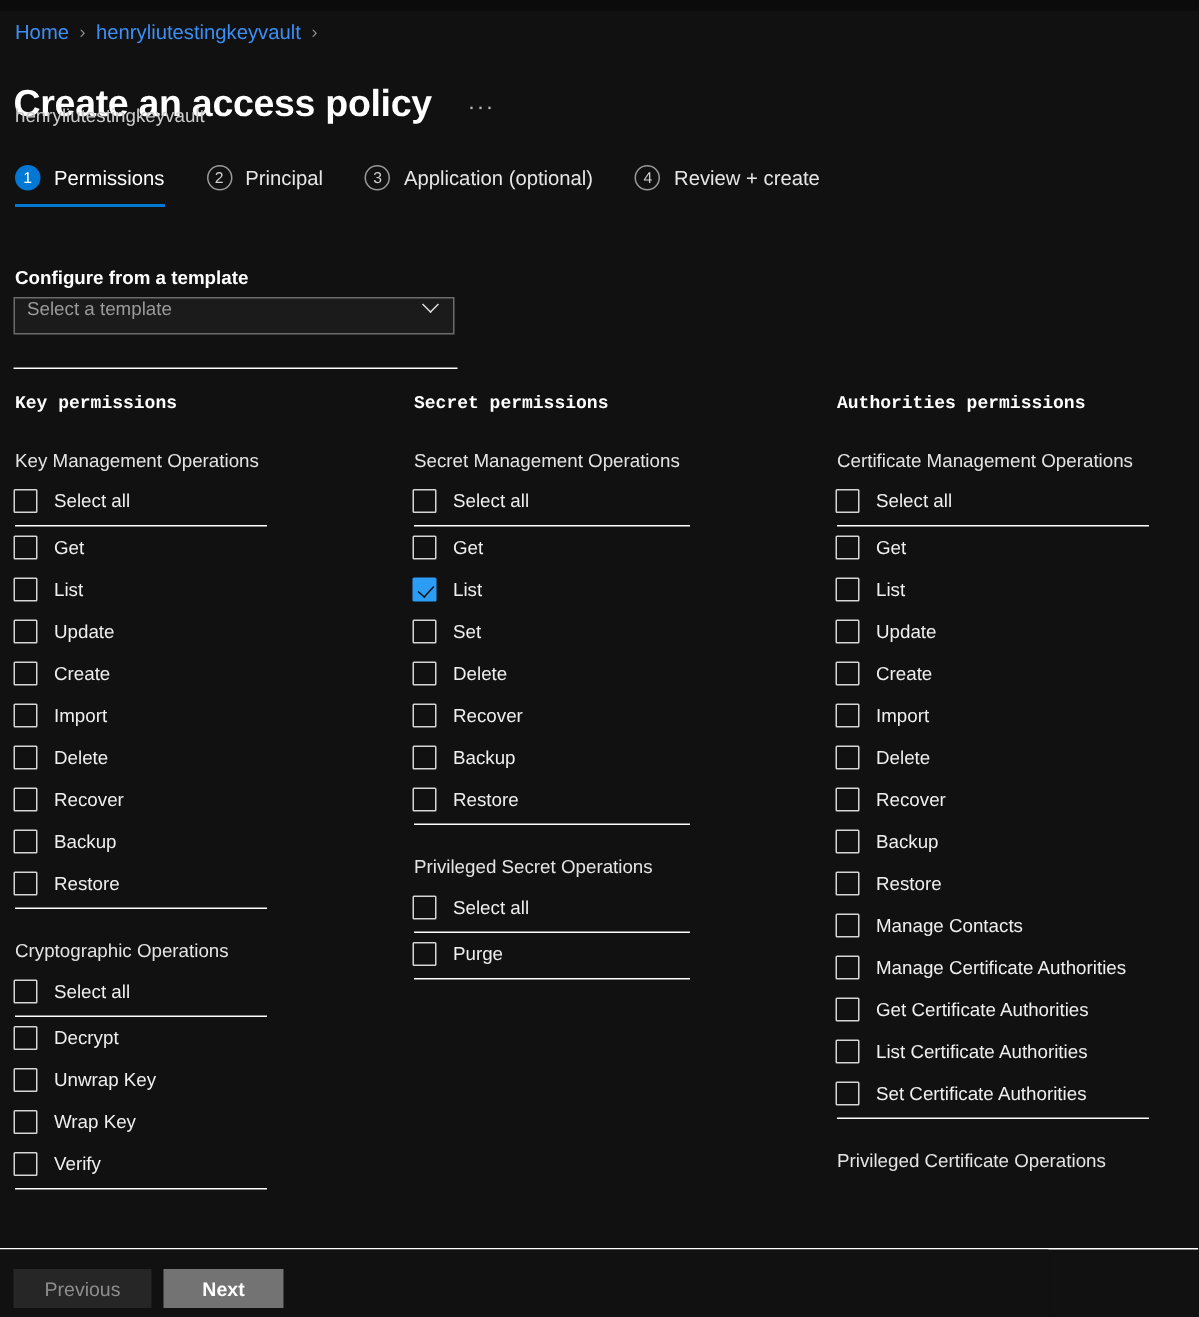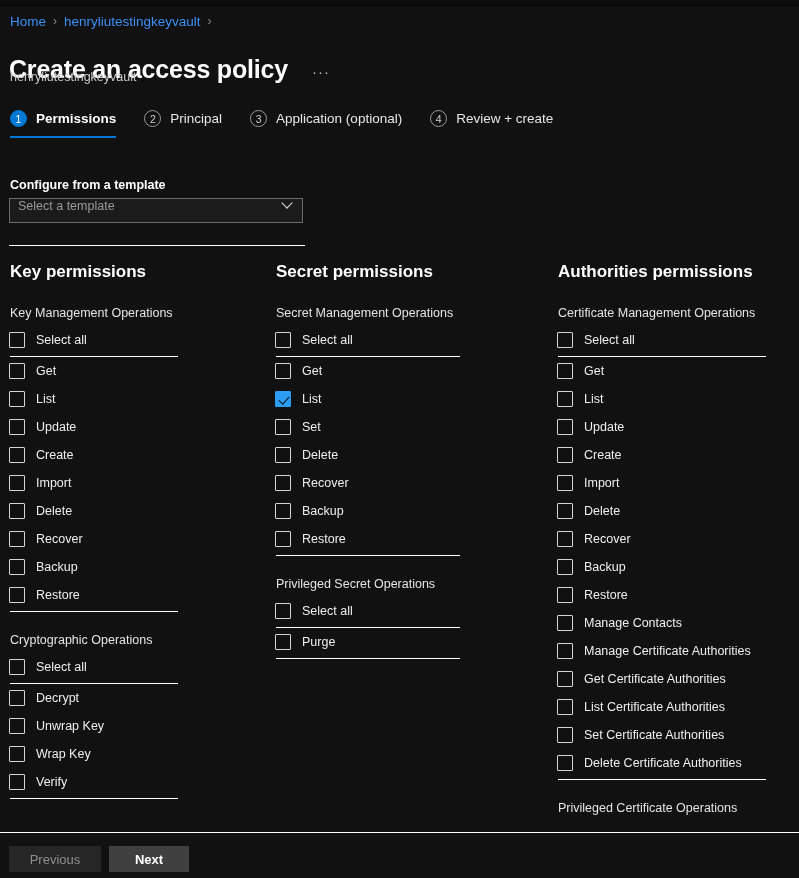--- a/index.html
+++ b/index.html
@@ -107,21 +107,21 @@
     border-color: #0078d4;
     color: #ffffff;
   }
   .tab-label {
     font-size: 13.5px;
     color: #e6e6e6;
     white-space: nowrap;
   }
   .tab.active .tab-label {
     color: #ffffff;
-    font-weight: bold;
+    font-weight: normal;
   }
   .tab.active::after {
     content: "";
     position: absolute;
     left: 0; right: 0; bottom: 0;
     height: 2px;
     background: #0078d4;
   }
 
   
@@ -172,25 +172,26 @@
     width: 799px;
     height: 570px;
     overflow: hidden;
   }
   .col { position: absolute; top: 0; }
   .col-1 { left: 9px;   width: 250px; }
   .col-2 { left: 275px; width: 250px; }
   .col-3 { left: 557px; width: 235px; }
 
   .col-title {
-    font-size: 17px;
+    font-size: 12px;
     font-weight: bold;
     color: #ffffff;
     margin: 0 0 24px 1px;
     white-space: nowrap;
+    font-family: Liberation Mono, monospace;
   }
   .group-title {
     font-size: 12.5px;
     color: #e4e4e4;
     margin: 0 0 6px 1px;
     white-space: nowrap;
   }
   .group-gap { height: 21px; }
 
   .cbrow {
@@ -255,21 +256,21 @@
     font-family: "Liberation Sans", sans-serif;
     border: none;
   }
   .btn-prev {
     left: 9px; width: 92px;
     background: #262626;
     color: #8e8e8e;
   }
   .btn-next {
     left: 109px; width: 80px;
-    background: #404040;
+    background: #737373;
     color: #ffffff;
     font-weight: bold;
   }
 </style>
 </head>
 <body>
 
 <div class="page">
 
   <div class="topstrip"></div>
@@ -491,24 +492,20 @@
           <span class="cblabel">Get Certificate Authorities</span>
         </div>
         <div class="cbrow">
           <span class="box"></span>
           <span class="cblabel">List Certificate Authorities</span>
         </div>
         <div class="cbrow">
           <span class="box"></span>
           <span class="cblabel">Set Certificate Authorities</span>
         </div>
-        <div class="cbrow">
-          <span class="box"></span>
-          <span class="cblabel">Delete Certificate Authorities</span>
-        </div>
         <div class="rule"></div>
         <div class="group-gap"></div>
         <div class="group-title">Privileged Certificate Operations</div>
       </div>
   </div>
 
   <div class="footer-rule"></div>
   <div class="footer">
     <button class="btn btn-prev">Previous</button>
     <button class="btn btn-next">Next</button>

